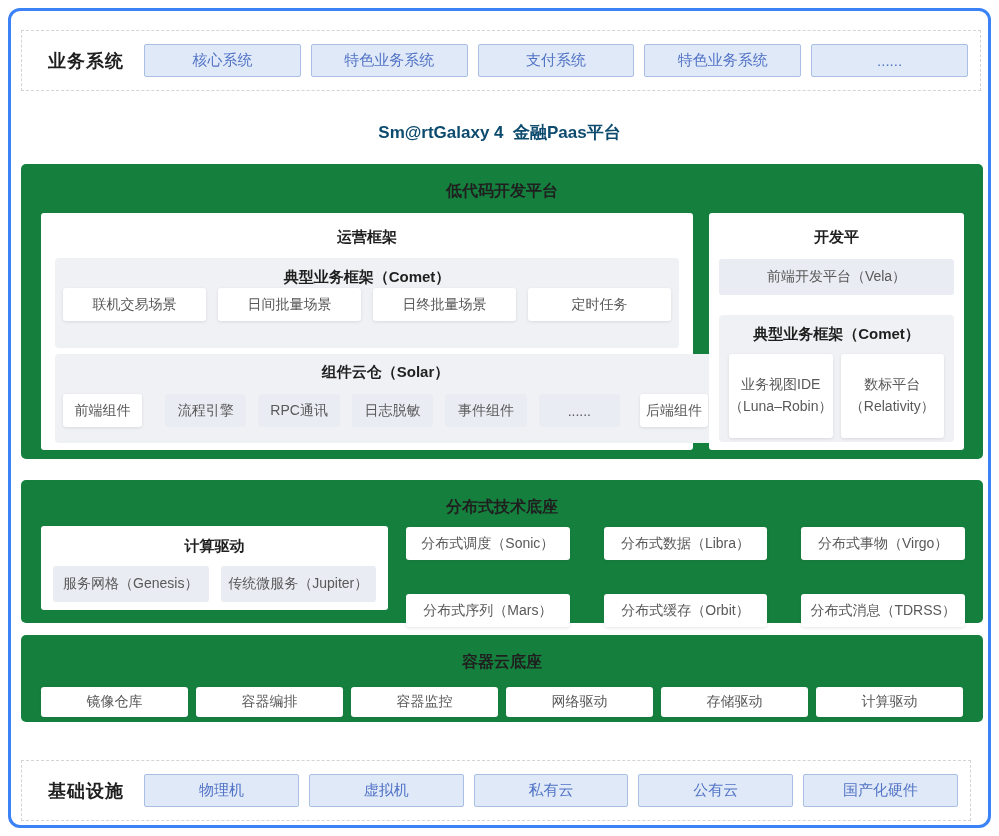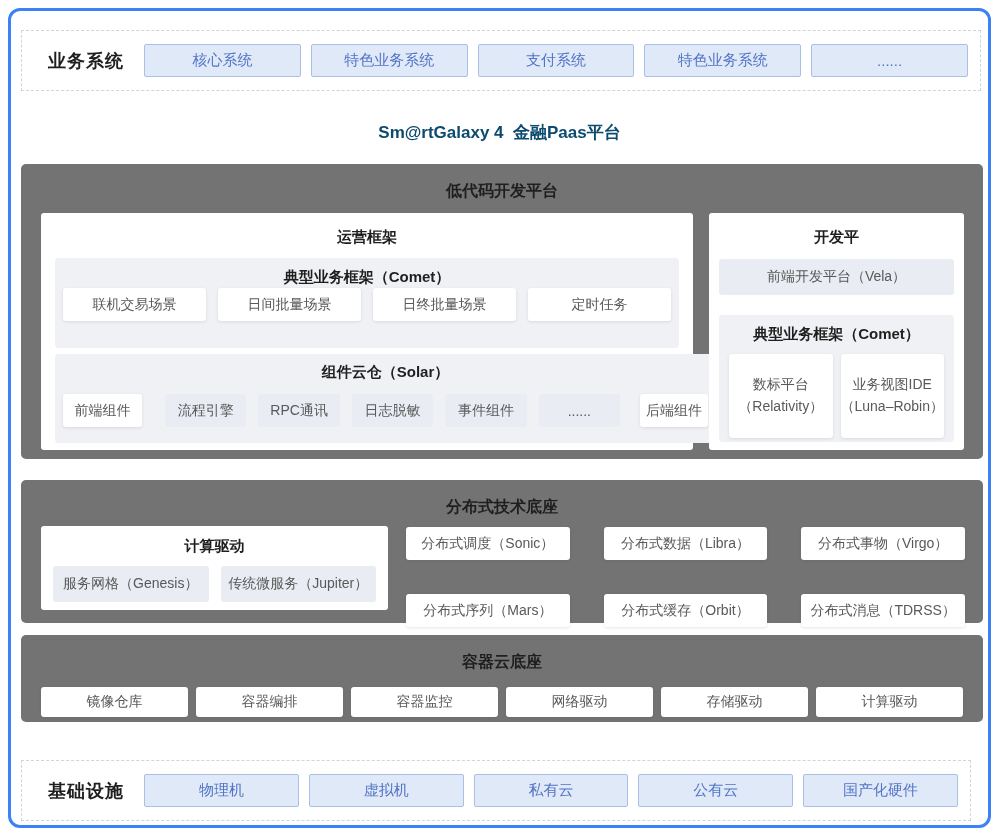--- a/index.html
+++ b/index.html
@@ -31,21 +31,21 @@
   }
 
   
   .main-title {
     position:absolute; left:0; top:110px; width:100%;
     text-align:center; font-size:17px; font-weight:bold; color:#0c4a6e;
     white-space:pre;
   }
 
   
-  .panel { position:absolute; background:#737373; border-radius:5px; }
+  .panel { position:absolute; background:#15803d; border-radius:5px; }
   .panel-lowcode   { left:10px; top:153px; width:962px; height:295px; }
   .panel-dist      { left:10px; top:469px; width:962px; height:143px; }
   .panel-container { left:10px; top:624px; width:962px; height:87px;  }
 
   .panel-title { text-align:center; font-size:16px; font-weight:bold; color:#1f1f1f; padding-top:17px; }
   .sub-title   { text-align:center; font-size:15px; font-weight:bold; color:#1f1f1f; }
 
   
   .white-box { position:absolute; background:#fff; border-radius:3px; }
   .op-box  { left:20px;  top:49px; width:652px; height:237px; }
@@ -150,26 +150,26 @@
     </div>
 
     <div class="white-box dev-box">
       <div class="sub-title">开发平</div>
       <div class="chip-gray vela-btn">前端开发平台（Vela）</div>
 
       <div class="inner-gray dev-comet">
         <div class="sub-title">典型业务框架（Comet）</div>
         <div class="dev-cards">
           <div class="card-white">
+            <div>业务视图IDE</div>
+            <div>（Luna–Robin）</div>
+          </div>
+          <div class="card-white">
             <div>数标平台</div>
             <div>（Relativity）</div>
-          </div>
-          <div class="card-white">
-            <div>业务视图IDE</div>
-            <div>（Luna–Robin）</div>
           </div>
         </div>
       </div>
     </div>
   </div>
 
   <div class="panel panel-dist">
     <div class="panel-title">分布式技术底座</div>
 
     <div class="white-box dual-box">

